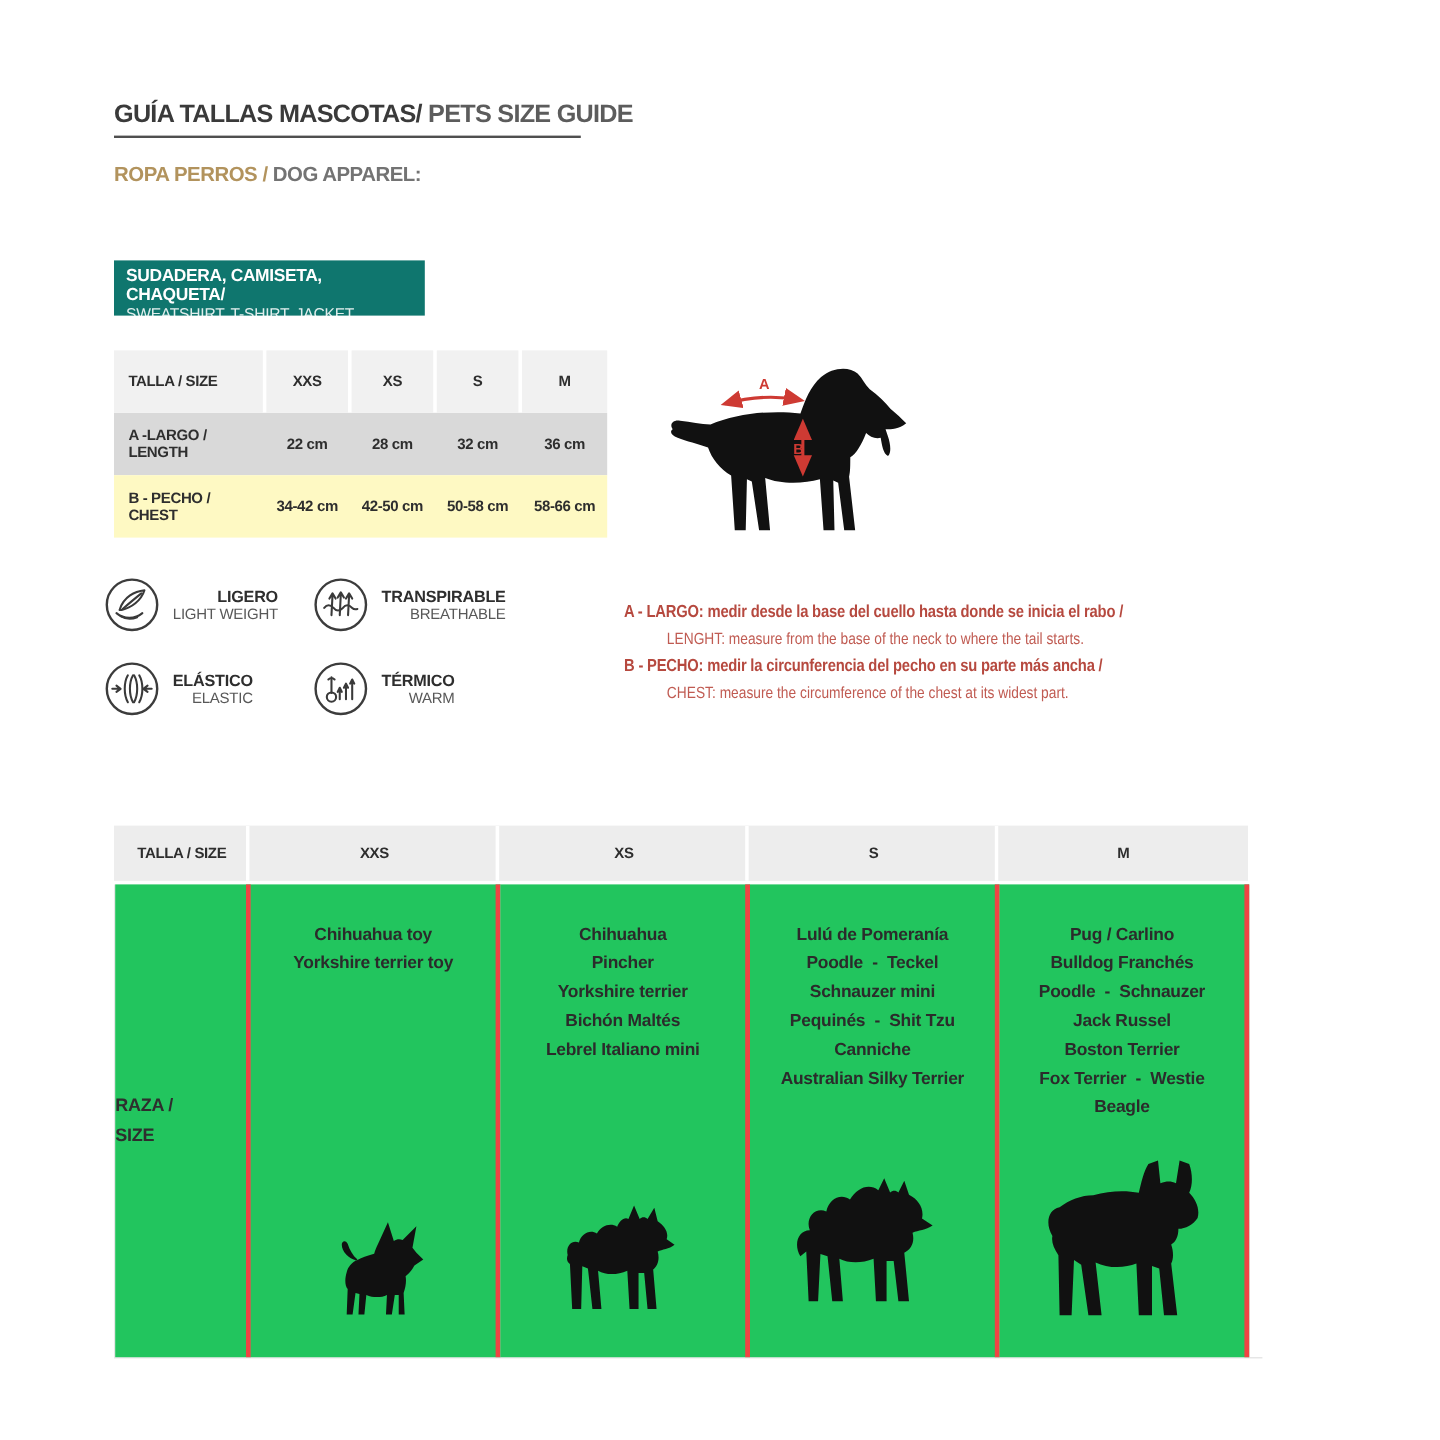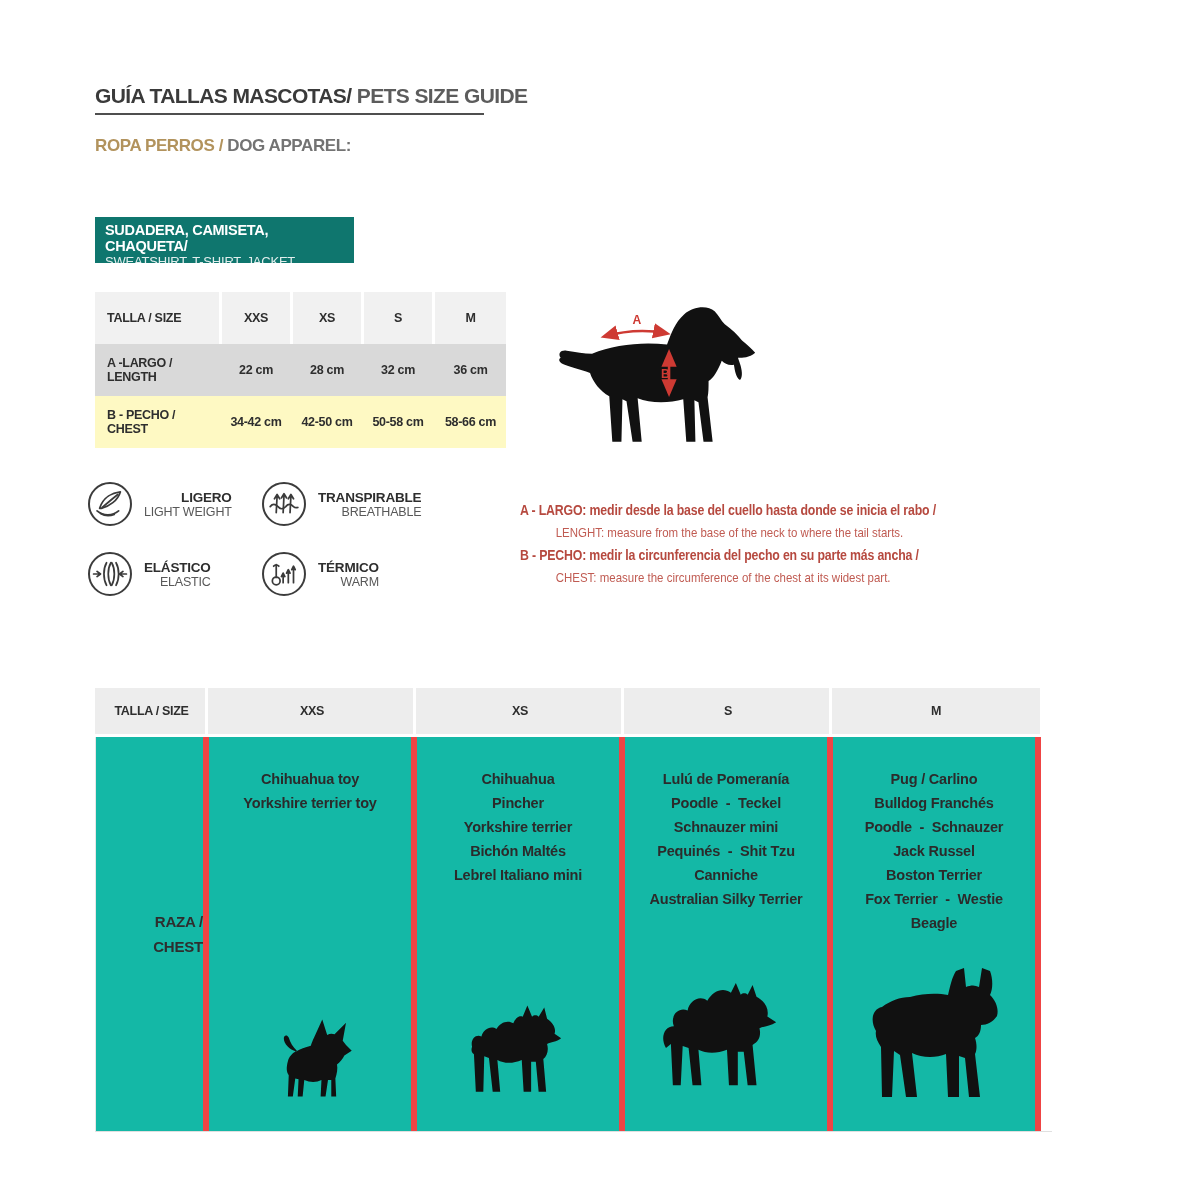--- a/index.html
+++ b/index.html
@@ -45,22 +45,22 @@
   #notes .en { font-size:13.5px; font-weight:400; color:#c05b52; padding-left:42px; line-height:23px; }
   
   #breed-table { position:absolute; left:95px; top:688px; width:957px; }
   .bt-grid { display:grid; grid-template-columns:113px 208px 208px 208px 208px; }
   #bt-header { height:46px; margin-bottom:3px; }
   #bt-header > div { background:#ededed; display:flex; align-items:center; justify-content:center;
                      font-size:12.5px; font-weight:700; letter-spacing:-0.3px; color:#2e2e2e;
                      box-shadow: inset -3px 0 0 #ffffff; }
   #bt-header > div:last-child { box-shadow:none; }
   #bt-body { height:394px; border-bottom:1px solid #e0e0e0; border-left:1px solid #e6e6e6; }
-  #bt-body > div { border-right:6px solid #ef4444; position:relative; background:#14b8a6; }
-  .raza-cell { display:flex; flex-direction:column; align-items:flex-end; justify-content:center;
+  #bt-body > div { border-right:4px solid #ef4444; position:relative; background:#22c55e; }
+  .raza-cell { display:flex; flex-direction:column; align-items:flex-start; justify-content:center;
                font-size:15px; font-weight:700; letter-spacing:-0.2px; color:#2e2e2e; line-height:25px; }
   .breeds { padding-top:30px; text-align:center; }
   .breed-line { font-size:14.5px; font-weight:600; letter-spacing:-0.2px; color:#2b2b2b;
                 line-height:24px; white-space:pre-wrap; }
   .dogwrap { position:absolute; bottom:24px; left:50%; transform:translateX(-50%); }
   svg .sil { fill:#111111; }
   svg .ic { stroke:#3a3a3a; stroke-width:2; fill:none; stroke-linecap:round; stroke-linejoin:round; }
 </style>
 </head>
 <body>
@@ -197,21 +197,21 @@
       <div>TALLA /  SIZE</div>
       <div>XXS</div>
       <div>XS</div>
       <div>S</div>
       <div>M</div>
     </div>
     <div class="bt-grid" id="bt-body">
 
       <div class="raza-cell">
         <div>RAZA /</div>
-        <div>CHEST</div>
+        <div>SIZE</div>
       </div>
 
       <div>
         <div class="breeds">
           <div class="breed-line">Chihuahua toy</div>
           <div class="breed-line">Yorkshire terrier toy</div>
         </div>
         <div class="dogwrap">
           <svg width="95" height="90" viewBox="0 0 110 110">
             <path class="sil" d="M56,40 C49,42 43,44 38,47 C30,45 23,38 23,31 C23,27 27,26 29,30

